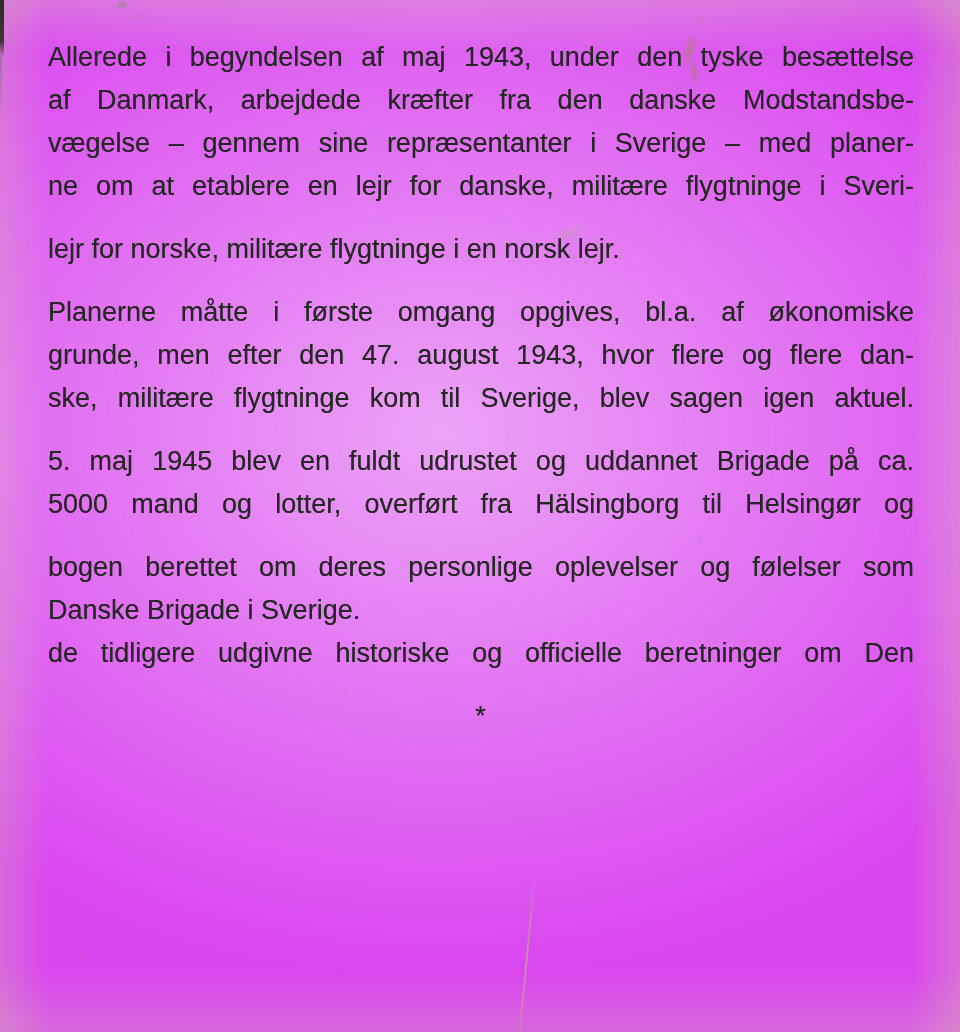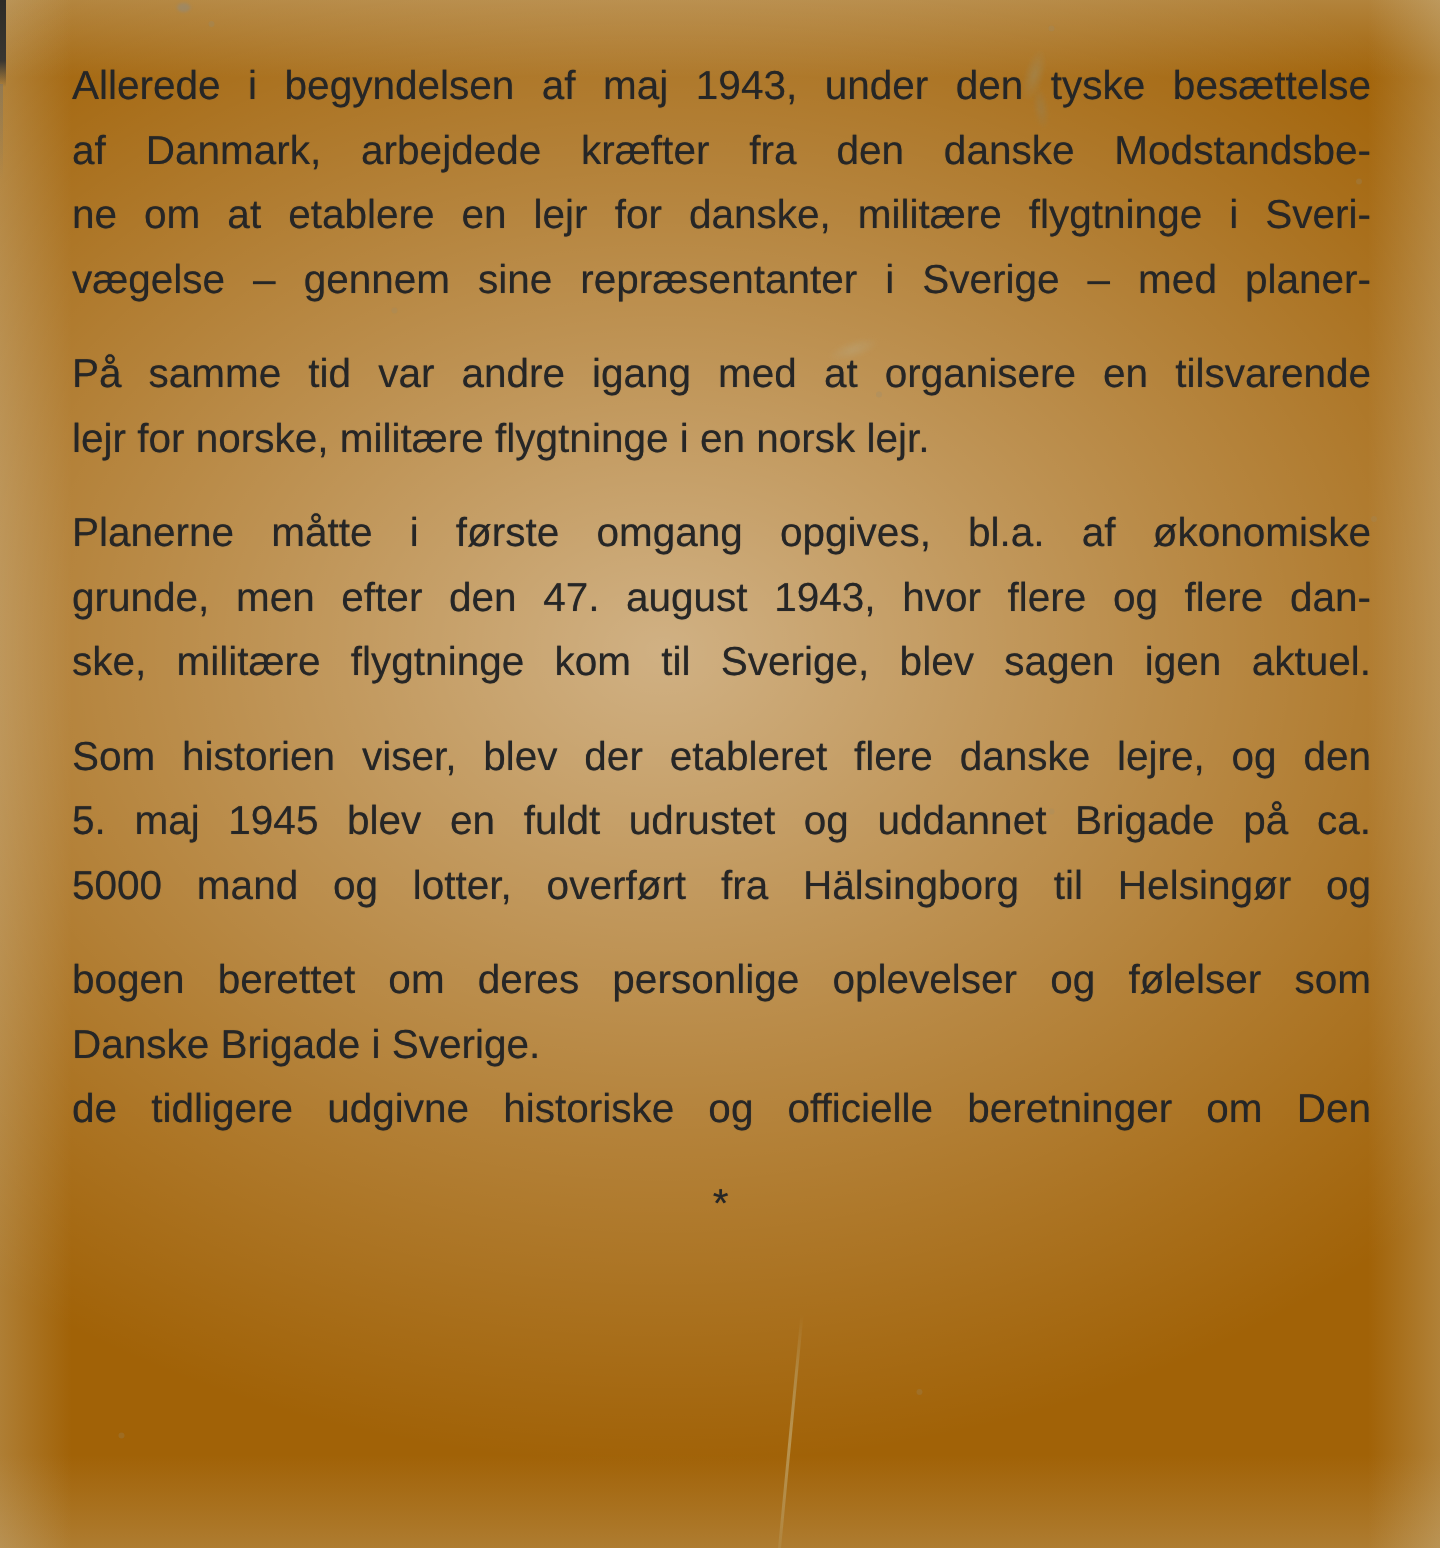--- a/index.html
+++ b/index.html
@@ -7,21 +7,21 @@
     padding: 0;
     width: 960px;
     height: 1032px;
     overflow: hidden;
     background: #efece2;
   }
   .page {
     position: relative;
     width: 960px;
     height: 1032px;
-    background-color: #a16207;
+    background-color: #d946ef;
     font-family: "Liberation Sans", "DejaVu Sans", sans-serif;
   }
   
   .page::before {
     content: "";
     position: absolute;
     inset: 0;
     pointer-events: none;
     background:
       radial-gradient(120% 85% at 46% 42%, rgba(255,255,255,0.50) 0%, rgba(255,255,255,0) 62%),
@@ -118,37 +118,35 @@
   <div class="artifact stain-b"></div>
   <div class="artifact smudge-mid"></div>
   <div class="artifact crease-bottom"></div>
   <div class="artifact speckles"></div>
 
   <div class="text-block">
 
     <p class="para">
       <span class="line just">Allerede i begyndelsen af maj 1943, under den tyske besættelse</span>
       <span class="line just">af Danmark, arbejdede kræfter fra den danske Modstandsbe-</span>
+      <span class="line just">vægelse – gennem sine repræsentanter i Sverige – med planer-</span>
       <span class="line just">ne om at etablere en lejr for danske, militære flygtninge i Sveri-</span>
-      <span class="line just">vægelse – gennem sine repræsentanter i Sverige – med planer-</span>
     </p>
 
     <p class="para">
-      <span class="line just">På samme tid var andre igang med at organisere en tilsvarende</span>
       <span class="line">lejr for norske, militære flygtninge i en norsk lejr.</span>
     </p>
 
     <p class="para">
       <span class="line just">Planerne måtte i første omgang opgives, bl.a. af økonomiske</span>
       <span class="line just">grunde, men efter den 47. august 1943, hvor flere og flere dan-</span>
       <span class="line just">ske, militære flygtninge kom til Sverige, blev sagen igen aktuel.</span>
     </p>
 
     <p class="para">
-      <span class="line just">Som historien viser, blev der etableret flere danske lejre, og den</span>
       <span class="line just">5. maj 1945 blev en fuldt udrustet og uddannet Brigade på ca.</span>
       <span class="line just">5000 mand og lotter, overført fra Hälsingborg til Helsingør og</span>
     </p>
 
     <p class="para">
       <span class="line just">bogen berettet om deres personlige oplevelser og følelser som</span>
       <span class="line">Danske Brigade i Sverige.</span>
       <span class="line just">de tidligere udgivne historiske og officielle beretninger om Den</span>
     </p>
 

